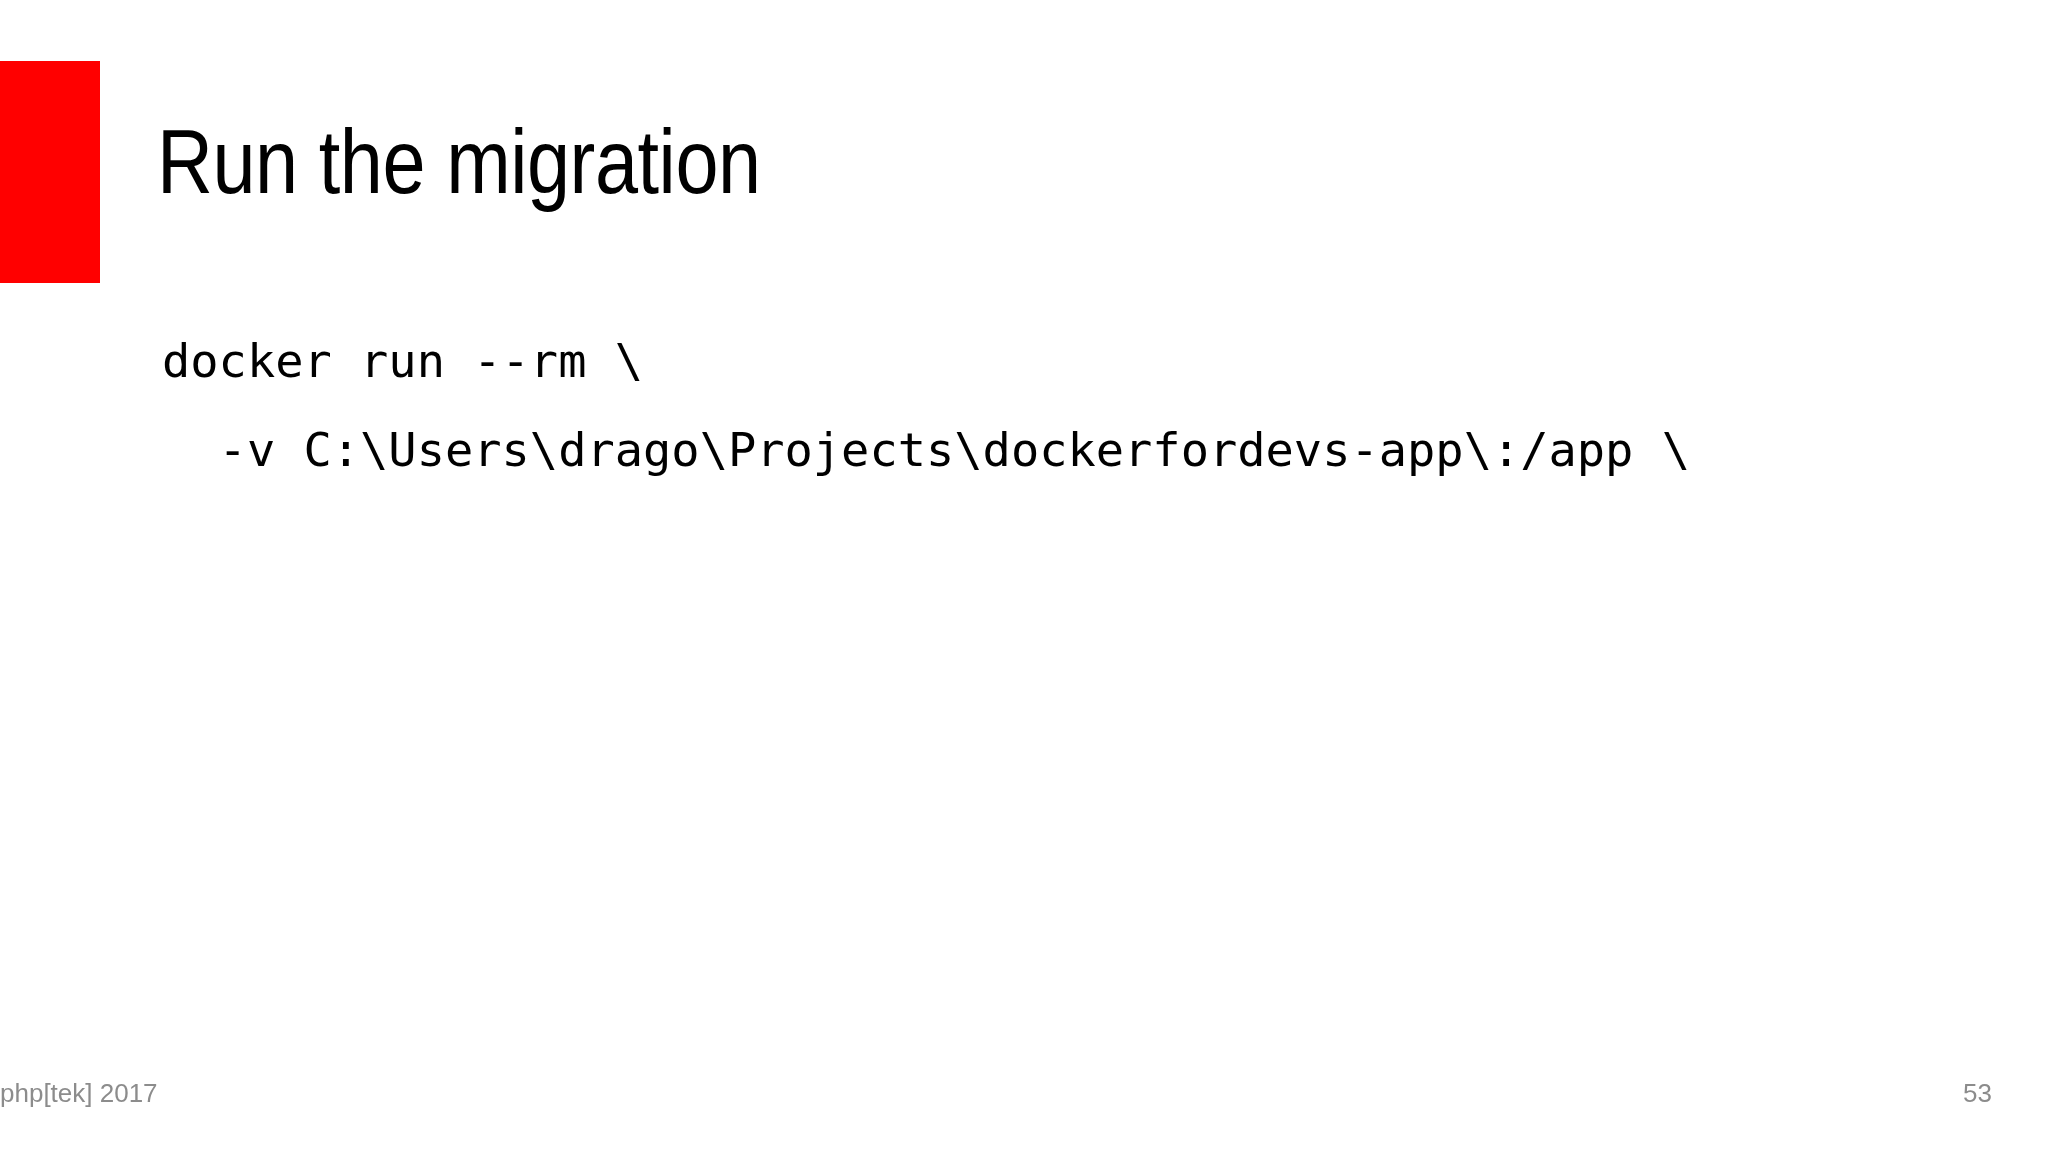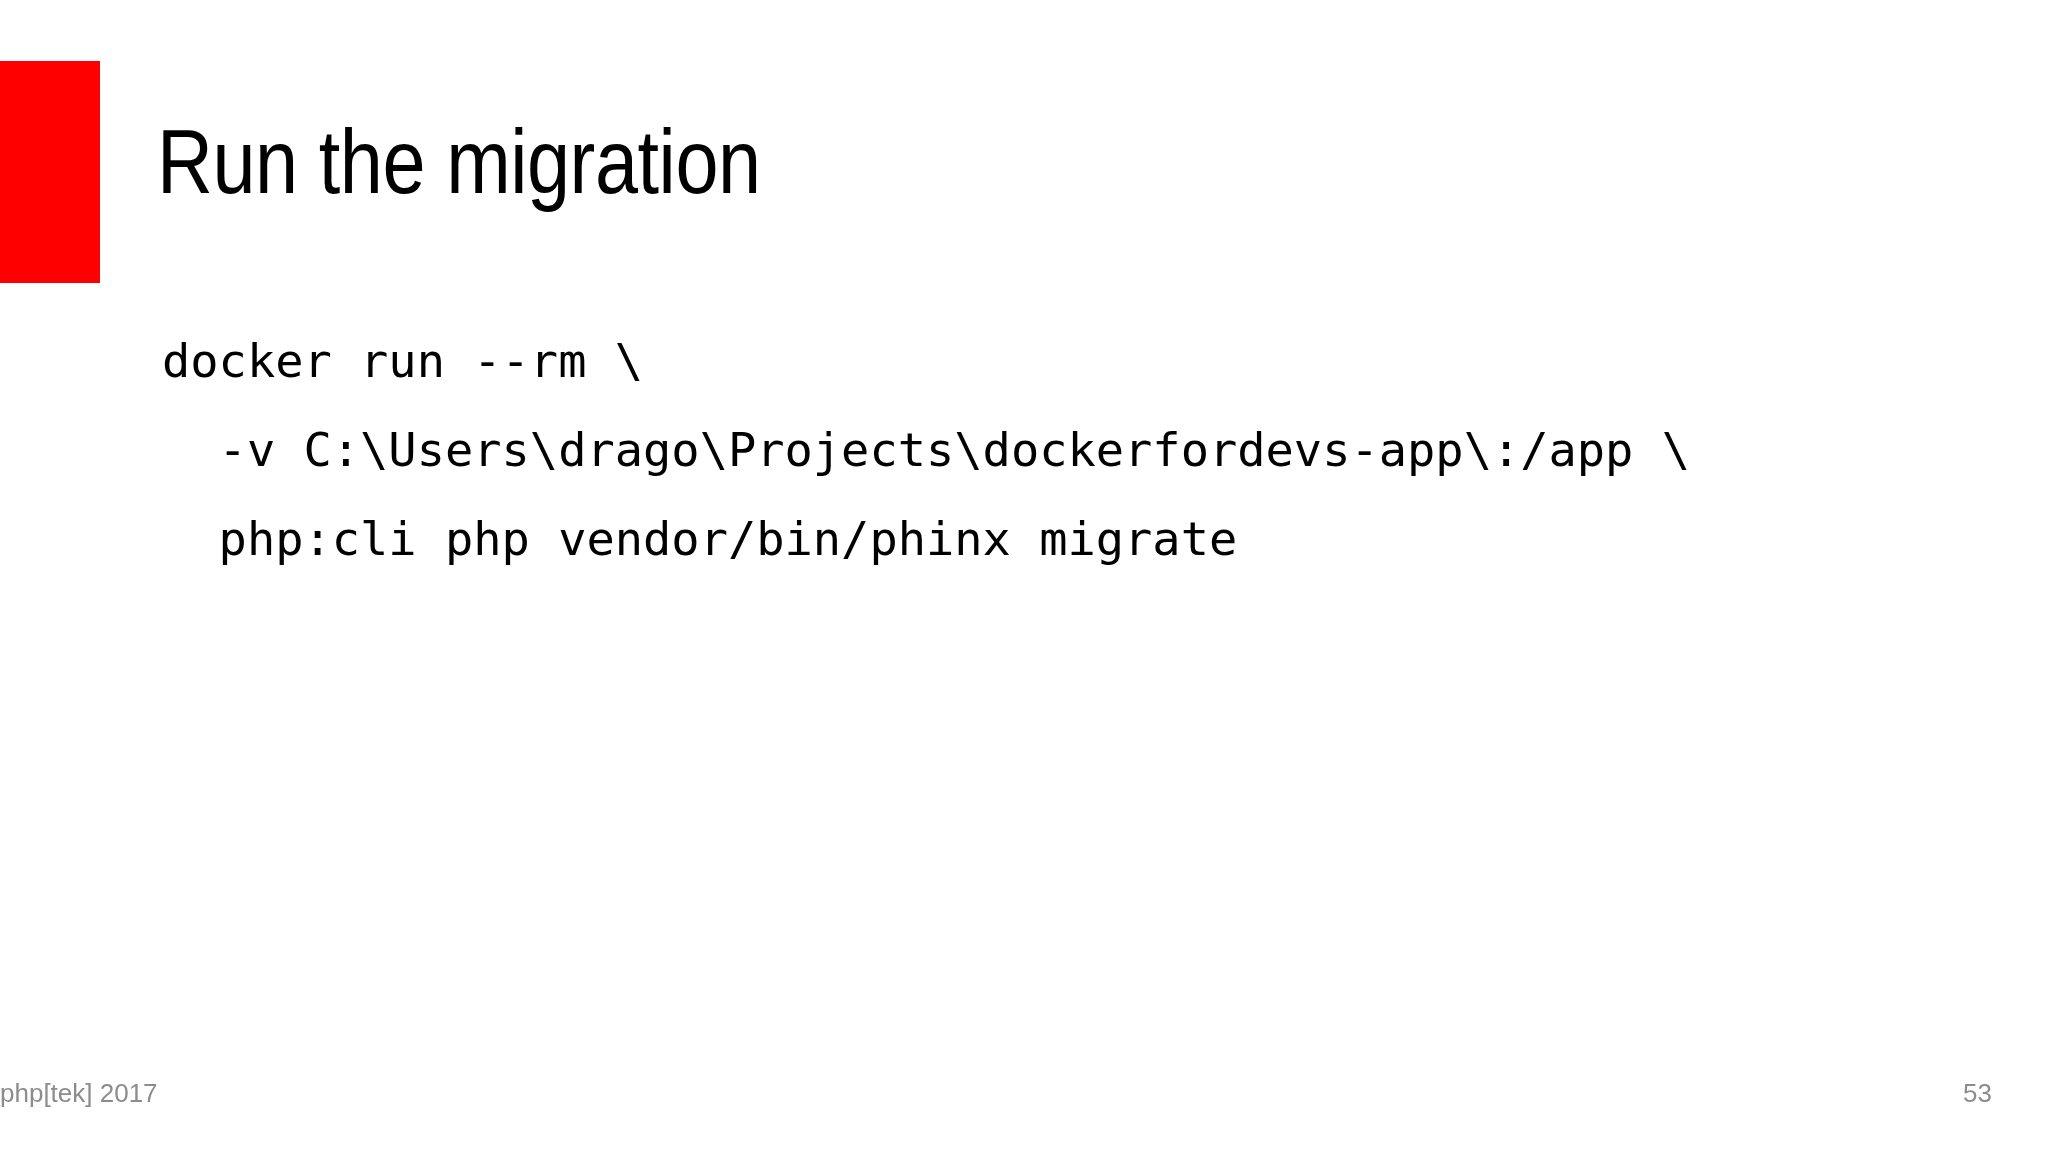--- a/index.html
+++ b/index.html
@@ -98,20 +98,20 @@
 </style>
 </head>
 <body>
 
 <div class="slide">
 
   <div class="accent-bar"></div>
 
   <h1 class="slide-title">Run the migration</h1>
 
-  <pre class="code-block"><span class="code-line">docker run --rm \</span><span class="code-line">  -v C:\Users\drago\Projects\dockerfordevs-app\:/app \</span><span class="code-line">  php:cli php vendor/bin/phinx migrate</span></pre>
+  <pre class="code-block"><span class="code-line">docker run --rm \</span><span class="code-line">  -v C:\Users\drago\Projects\dockerfordevs-app\:/app \</span></pre>
 
   <div class="footer">
     <div class="footer-center">php[tek] 2017</div>
     <div class="footer-page">53</div>
   </div>
 
 </div>
 
 </body></html>

